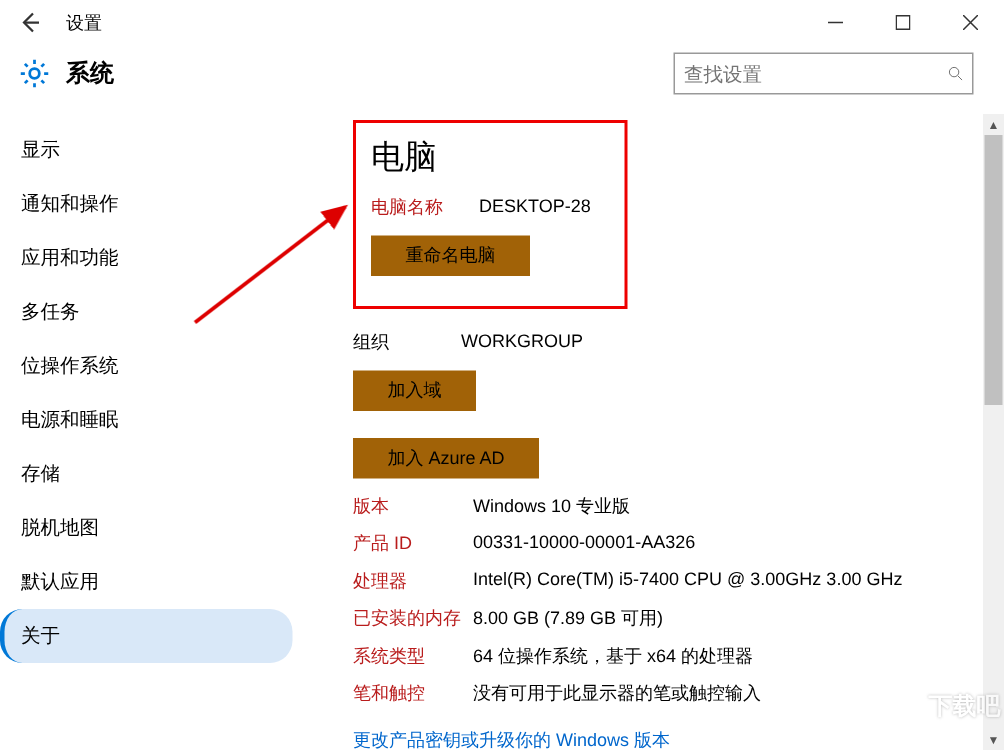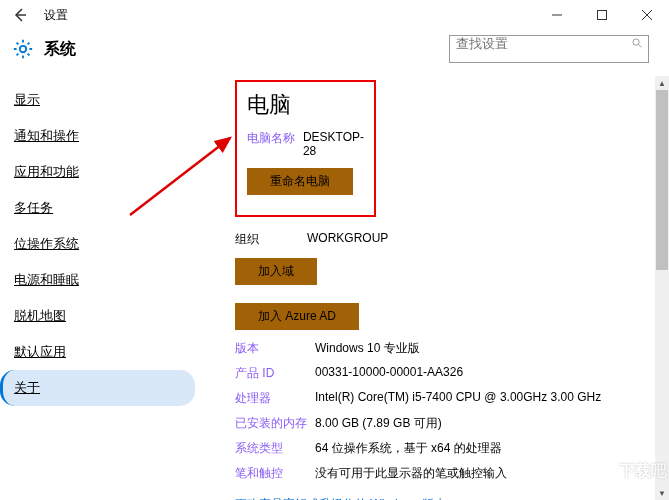--- a/index.html
+++ b/index.html
@@ -8,34 +8,34 @@
     .titlebar { height: 30px; display: flex; align-items: center; justify-content: space-between; padding-left: 8px; }
     .titlebar-left { display: flex; align-items: center; gap: 12px; }
     .back-btn { width: 24px; height: 24px; display: flex; align-items: center; justify-content: center; cursor: pointer; }
     .title-text { font-size: 12px; }
     .titlebar-right { display: flex; }
     .win-btn { width: 45px; height: 30px; display: flex; align-items: center; justify-content: center; cursor: pointer; }
     
     .header { height: 46px; display: flex; align-items: center; padding: 0 12px 8px 12px; gap: 10px; }
     .gear { width: 22px; height: 22px; }
     .header-title { font-size: 16px; font-weight: bold; flex: 1; }
-    .search-box { width: 200px; height: 28px; border: 1px solid #999; display: flex; align-items: flex-start; padding: 0 6px; margin-right: 8px; }
+    .search-box { width: 200px; height: 28px; border: 1px solid #999; display: flex; align-items: center; padding: 0 6px; margin-right: 8px; }
     .search-input { border: none; outline: none; flex: 1; font-size: 13px; color: #666; }
     .search-icon { width: 14px; height: 14px; }
     
     .content { display: flex; height: 424px; }
     .sidebar { width: 195px; padding-top: 6px; }
-    .side-item { padding: 9px 14px; font-size: 13px; cursor: pointer; text-decoration: underline; }
+    .side-item { padding: 9px 14px; font-size: 13px; cursor: pointer; }
     .side-item.selected { background: #d9e8f8; border-left: 3px solid #0078d7; padding-left: 11px; border-radius: 15px; }
     
     .main { flex: 1; padding: 4px 20px 10px 40px; overflow-y: auto; position: relative; }
-    .highlight-box { border: 2px solid #e00; padding: 8px 10px 10px 10px; margin-bottom: 14px; width: 141px; }
+    .highlight-box { border: 2px solid #e00; padding: 8px 10px 10px 10px; margin-bottom: 14px; width: 183px; }
     .pc-title { font-size: 22px; margin-bottom: 10px; }
     .row { display: flex; font-size: 12px; margin-bottom: 8px; }
-    .row-label { width: 72px; color: #8b5cf6; }
+    .row-label { width: 72px; color: #b91c1c; }
     .row-value { color: #000000; }
     .row-ext { display: flex; font-size: 12px; margin-bottom: 8px; }
     .ext-label { width: 72px; }
     .row-w { display: flex; font-size: 12px; margin-bottom: 8px; }
     .row-w .row-label { width: 80px; }
     .btn { display: inline-block; background: #a16207; border: none; padding: 5px 23px; font-size: 12px; cursor: pointer; margin-top: 2px; margin-bottom: 10px; }
     .section-gap { margin-top: 8px; }
     .link { color: #0066cc; font-size: 12px; display: block; margin-top: 14px; cursor: pointer; }
     
     .scrollbar { position: absolute; right: 0; top: 0; width: 14px; height: 100%; background: #f0f0f0; }
@@ -94,20 +94,21 @@
 </div>
 
 <div class="content">
   <div class="sidebar">
     <div class="side-item"><span>显示</span></div>
     <div class="side-item"><span>通知和操作</span></div>
     <div class="side-item"><span>应用和功能</span></div>
     <div class="side-item"><span>多任务</span></div>
     <div class="side-item"><span>位操作系统</span></div>
     <div class="side-item"><span>电源和睡眠</span></div>
+    <div class="side-item"><span>存储</span></div>
     <div class="side-item"><span>脱机地图</span></div>
     <div class="side-item"><span>默认应用</span></div>
     <div class="side-item selected"><span>关于</span></div>
   </div>
 
   <div class="main">
     <div class="highlight-box">
       <div class="pc-title">电脑</div>
       <div class="row">
         <div class="row-label">电脑名称</div>

